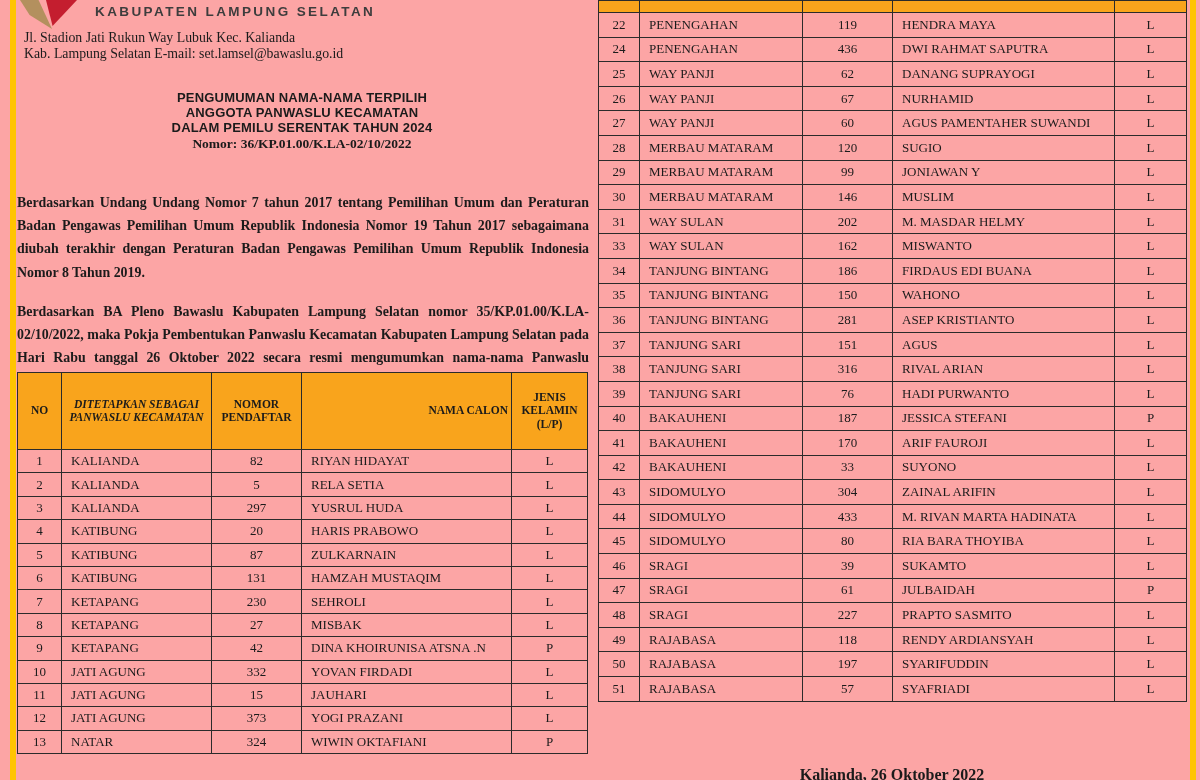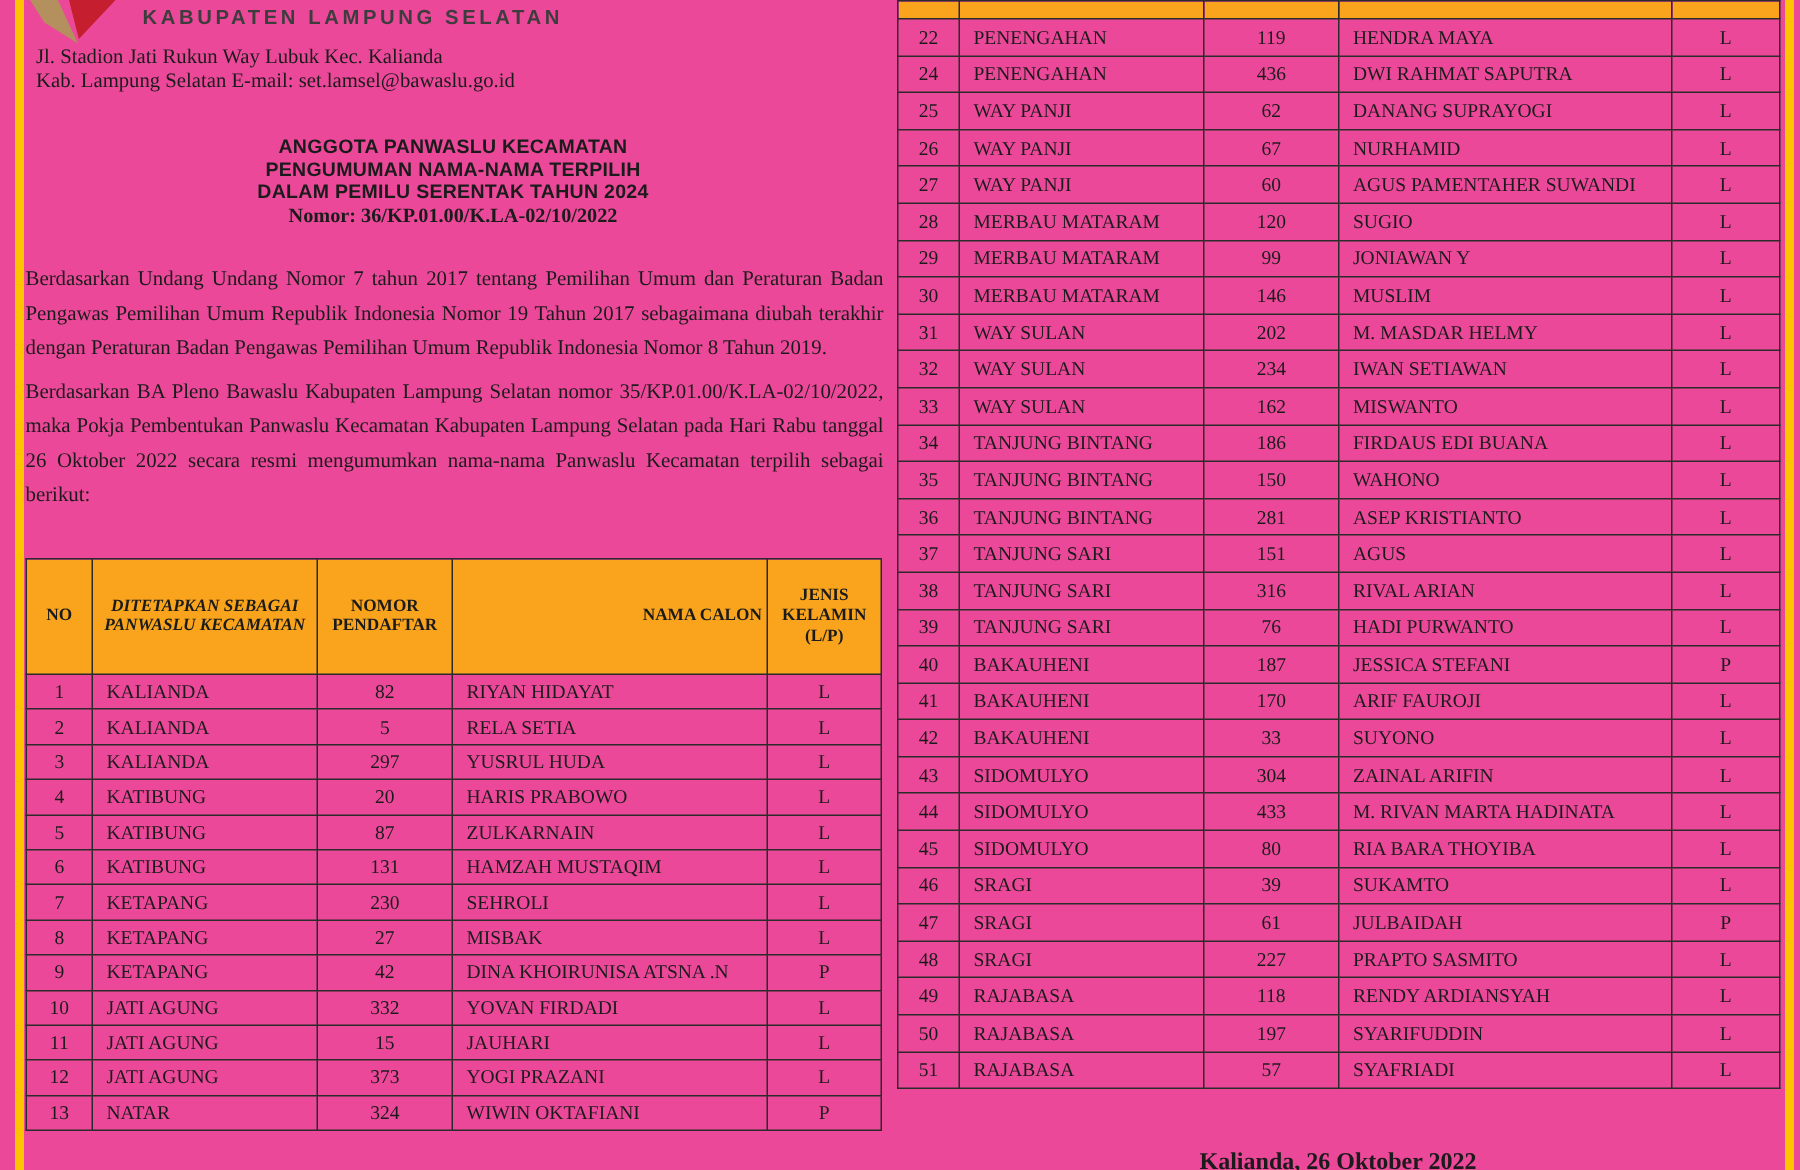--- a/index.html
+++ b/index.html
@@ -1,17 +1,17 @@
 <!DOCTYPE html>
 <html><head>
 <meta charset="utf-8">
 <style>
   html,body { margin:0; padding:0; background:#ffffff; }
   .page {
-    position:relative; width:1200px; height:780px; background:#ec4899;
+    position:relative; width:1200px; height:780px; background:#fca5a5;
     overflow:hidden; font-family:"Liberation Serif", serif; color:#1b1b1b;
   }
   .stripe { position:absolute; top:0; bottom:0; width:6px; }
   .stripe-left  { left:10px; }
   .stripe-right { left:1190px; }
 
   
   .logo-frag { position:absolute; top:0; }
   .logo-tan  { left:20px; width:32px; height:29px; clip-path:polygon(0% 0%, 58% 0%, 100% 100%, 30% 52%); }
   .logo-red  { left:44px; width:33px; height:26px; clip-path:polygon(6% 0%, 100% 0%, 26% 100%); }
@@ -22,21 +22,21 @@
   }
   .addr { position:absolute; left:24px; top:30px; font-size:13.8px; line-height:16px; white-space:nowrap; }
 
   
   .title-block { position:absolute; left:17px; top:90px; width:570px; text-align:center; }
   .t-sans  { font-family:"Liberation Sans", sans-serif; font-weight:bold; font-size:13px; line-height:15px; letter-spacing:0.2px; }
   .t-serif { font-weight:bold; font-size:13.5px; line-height:17px; }
 
   
   .paras { position:absolute; left:17px; top:175px; width:572px; text-align:justify; font-size:13.9px; line-height:23.2px; }
-  .paras p { margin:0 0 5px 0; }
+  .paras p { margin:16px 0 5px 0;font-weight:bold; }
 
   
   table.doc { border-collapse:collapse; table-layout:fixed; position:absolute; }
   .doc th, .doc td { border:1px solid #2b2b2b; overflow:hidden; }
   .doc th {
     font-weight:bold; font-size:11.5px; line-height:13.5px; text-align:center;
     vertical-align:middle; white-space:normal; padding:2px 3px;
   }
   .doc td { font-size:13px; vertical-align:middle; white-space:nowrap; padding:0; }
   .doc td.c0, .doc td.c2, .doc td.c4 { text-align:center; }
@@ -65,22 +65,22 @@
 
   <div class="logo-frag logo-tan" style="background: rgb(179, 144, 94);"></div>
   <div class="logo-frag logo-red" style="background: rgb(196, 30, 47);"></div>
   <div class="org-line">KABUPATEN LAMPUNG SELATAN</div>
   <div class="addr">
     <div>Jl. Stadion Jati Rukun Way Lubuk Kec. Kalianda</div>
     <div>Kab. Lampung Selatan E-mail: set.lamsel@bawaslu.go.id</div>
   </div>
 
   <div class="title-block">
+    <div class="t-sans">PENGUMUMAN NAMA-NAMA TERPILIH</div>
     <div class="t-sans">ANGGOTA PANWASLU KECAMATAN</div>
-    <div class="t-sans">PENGUMUMAN NAMA-NAMA TERPILIH</div>
     <div class="t-sans">DALAM PEMILU SERENTAK TAHUN 2024</div>
     <div class="t-serif">Nomor: 36/KP.01.00/K.LA-02/10/2022</div>
   </div>
 
   <div class="paras">
     <p>Berdasarkan Undang Undang Nomor 7 tahun 2017 tentang Pemilihan Umum dan Peraturan Badan Pengawas Pemilihan Umum Republik Indonesia Nomor 19 Tahun 2017 sebagaimana diubah terakhir dengan Peraturan Badan Pengawas Pemilihan Umum Republik Indonesia Nomor 8 Tahun 2019.</p>
     <p>Berdasarkan BA Pleno Bawaslu Kabupaten Lampung Selatan nomor 35/KP.01.00/K.LA-02/10/2022, maka Pokja Pembentukan Panwaslu Kecamatan Kabupaten Lampung Selatan pada Hari Rabu tanggal 26 Oktober 2022 secara resmi mengumumkan nama-nama Panwaslu Kecamatan terpilih sebagai berikut:</p>
   </div>
 
   <table class="doc left-table">
@@ -270,27 +270,20 @@
           <td class="c4">L</td>
         </tr>
         <tr>
           <td class="c0">31</td>
           <td class="c1">WAY SULAN</td>
           <td class="c2">202</td>
           <td class="c3">M. MASDAR HELMY</td>
           <td class="c4">L</td>
         </tr>
         <tr>
-          <td class="c0">32</td>
-          <td class="c1">WAY SULAN</td>
-          <td class="c2">234</td>
-          <td class="c3">IWAN SETIAWAN</td>
-          <td class="c4">L</td>
-        </tr>
-        <tr>
           <td class="c0">33</td>
           <td class="c1">WAY SULAN</td>
           <td class="c2">162</td>
           <td class="c3">MISWANTO</td>
           <td class="c4">L</td>
         </tr>
         <tr>
           <td class="c0">34</td>
           <td class="c1">TANJUNG BINTANG</td>
           <td class="c2">186</td>

